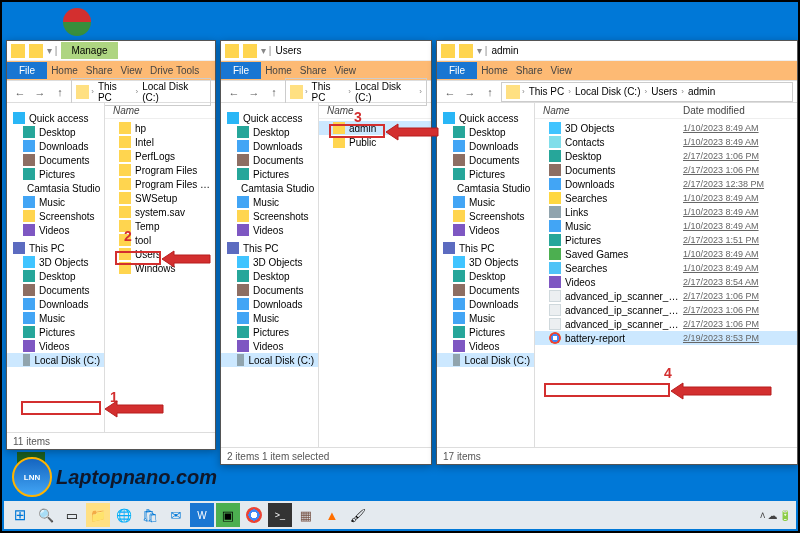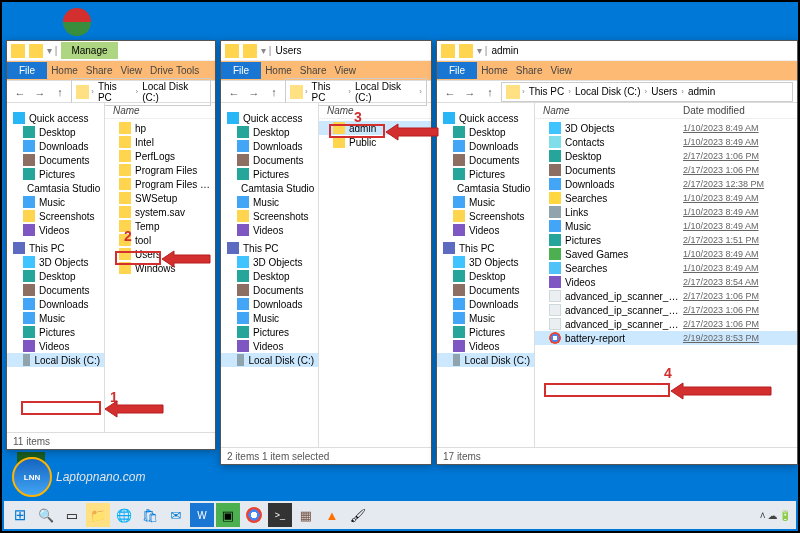--- a/index.html
+++ b/index.html
@@ -56,21 +56,21 @@
 .red-box { position: absolute; border: 2px solid #d32f2f; pointer-events: none; }
 .step-num { position: absolute; color: #d32f2f; font-weight: bold; font-size: 14px; pointer-events: none; }
 .taskbar { position: absolute; bottom: 2px; left: 2px; right: 2px; height: 28px; background: rgba(240,240,240,0.95); display: flex; align-items: center; gap: 2px; padding: 0 4px; }
 .tb-btn { width: 24px; height: 24px; display: flex; align-items: center; justify-content: center; font-size: 13px; cursor: pointer; }
 .tb-win { color: #0078d7; font-size: 15px; }
 .systray { margin-left: auto; display: flex; align-items: center; gap: 2px; font-size: 10px; color: #444; }
 .desktop-icon { position: absolute; width: 50px; text-align: center; color: #fff; font-size: 9px; text-shadow: 0 0 2px #000; }
 .desktop-icon .di-img { width: 28px; height: 28px; margin: 0 auto 2px; }
 .watermark { position: absolute; left: 10px; bottom: 34px; display: flex; align-items: center; gap: 4px; }
 .wm-circle { width: 40px; height: 40px; border-radius: 50%; background: linear-gradient(#1565c0,#42a5f5); display: flex; align-items: center; justify-content: center; color: #fff; font-weight: bold; font-size: 8px; border: 2px solid #ffb300; }
-.wm-text { color: #e5e5e5; font-size: 12px; font-weight: normal; font-style: italic; }
+.wm-text { color: #0f172a; font-size: 20px; font-weight: bold; font-style: italic; }
 .quick-launch { height: 20px; display: flex; align-items: center; padding: 0 4px; gap: 4px; border-bottom: 1px solid #eee; }
 .ql-icon { width: 14px; height: 14px; }
 </style>
 </head>
 <body>
 
 <div class="desktop">
 
   <div class="desktop-icon" style="top:6px;left:50px">
     <div class="di-img" style="background:linear-gradient(#d32f2f 50%,#388e3c 50%);border-radius:50%"></div>

